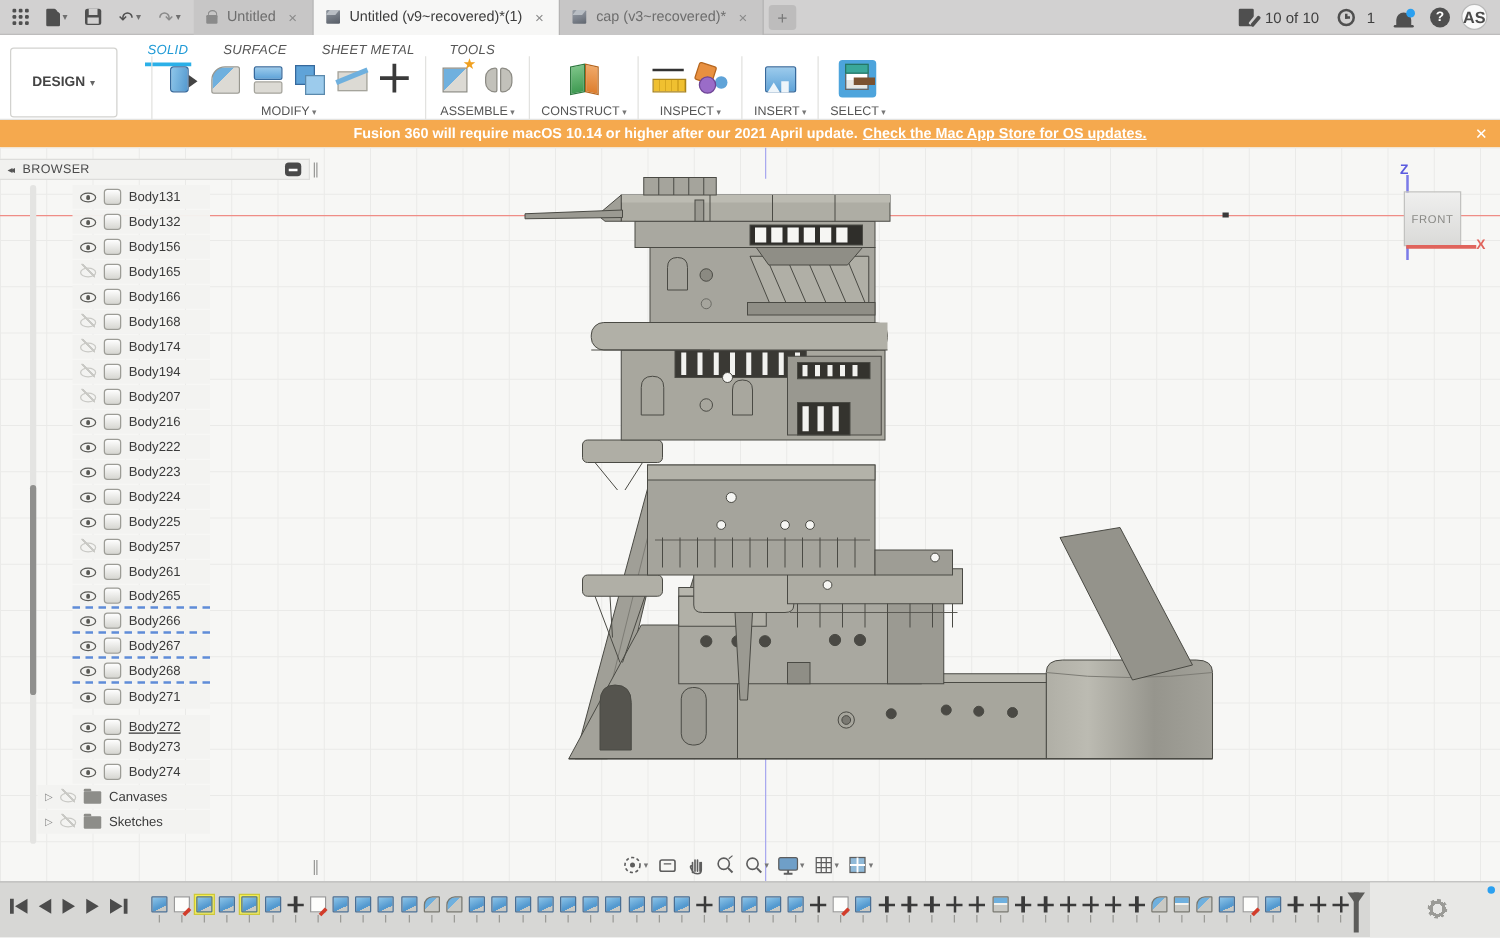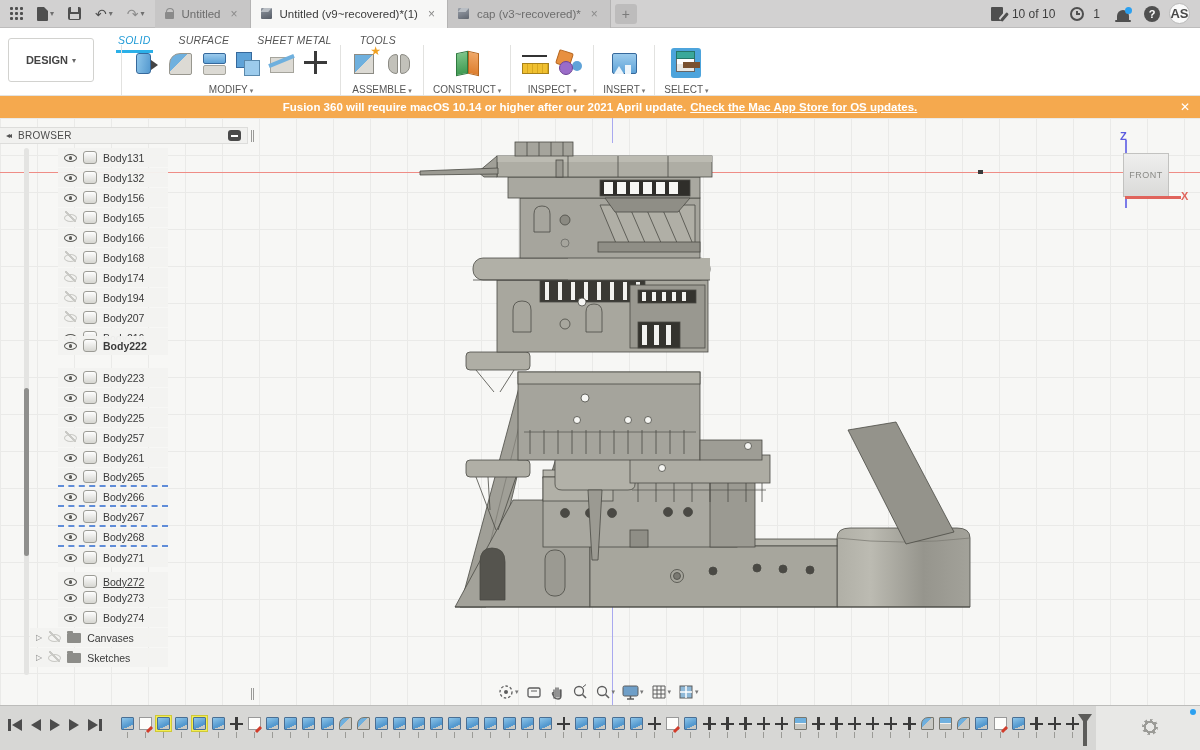--- a/index.html
+++ b/index.html
@@ -40,21 +40,21 @@
   .clockicon::before{content:"";position:absolute;left:4px;top:2px;width:2px;height:4px;background:#4f4f4f;}
   .clockicon::after{content:"";position:absolute;left:4px;top:4px;width:4px;height:2px;background:#4f4f4f;}
   .bell{width:12px;height:10px;background:#4f4f4f;border-radius:6px 6px 0 0;position:relative;margin-top:2px;}
   .bell::before{content:"";position:absolute;left:-2px;bottom:-2px;width:16px;height:2px;background:#4f4f4f;border-radius:1px;}
   .bell::after{content:"";position:absolute;right:-3px;top:-3px;width:7px;height:7px;background:#2ba0f0;border-radius:50%;}
   .helpcirc{width:16px;height:16px;background:#4f4f4f;border-radius:50%;color:#fff;font-size:11px;font-weight:bold;display:flex;align-items:center;justify-content:center;}
   .avatar{width:21px;height:21px;background:#fafafa;border:1px solid #b9b9b9;border-radius:50%;font-size:13px;font-weight:bold;color:#4a4a4a;display:flex;align-items:center;justify-content:center;}
 
   
   .ribbon{position:absolute;left:0;top:28px;width:1200px;height:68px;background:#ffffff;border-bottom:1px solid #e3e3e1;}
-  .design-btn{position:absolute;left:8px;top:10px;width:86px;height:44px;border:1px solid #d2d2cf;border-radius:3px;
+  .design-btn{position:absolute;left:8px;top:10px;width:86px;height:56px;border:1px solid #d2d2cf;border-radius:3px;
     background:#fff;display:flex;align-items:center;justify-content:center;font-size:11px;font-weight:bold;color:#444;}
   .design-btn::after{content:"▾";font-size:8px;color:#666;margin-left:4px;}
   .rtabs{position:absolute;left:116px;top:1px;display:flex;gap:24px;font-size:10.5px;color:#555;}
   .rtab{padding:5px 2px 4px;letter-spacing:.2px;font-style:italic;}
   .rtab.active{color:#1f9ad6;border-bottom:3px solid #2bb0e8;}
   .rgroups{position:absolute;left:112px;top:17px;display:flex;align-items:flex-start;}
   .rgroup{display:flex;flex-direction:column;align-items:center;}
   .tools{display:flex;gap:4px;height:36px;align-items:center;}
   .glabel{font-size:10px;color:#555;margin-top:3px;}
   .glabel::after{content:" ▾";font-size:7px;color:#777;}
@@ -601,21 +601,21 @@
       <div class="brow body" style="top: 160px;">
         <span class="eye off"></span>
         <span class="bodyicon"></span>
         <span>Body207</span>
       </div>
       <div class="brow body" style="top: 180px;">
         <span class="eye on"></span>
         <span class="bodyicon"></span>
         <span>Body216</span>
       </div>
-      <div class="brow body" style="top: 188px; font-weight: bold;">
+      <div class="brow body" style="top: 200px;">
         <span class="eye on"></span>
         <span class="bodyicon"></span>
         <span>Body222</span>
       </div>
       <div class="brow body" style="top: 220px;">
         <span class="eye on"></span>
         <span class="bodyicon"></span>
         <span>Body223</span>
       </div>
       <div class="brow body" style="top: 240px;">

